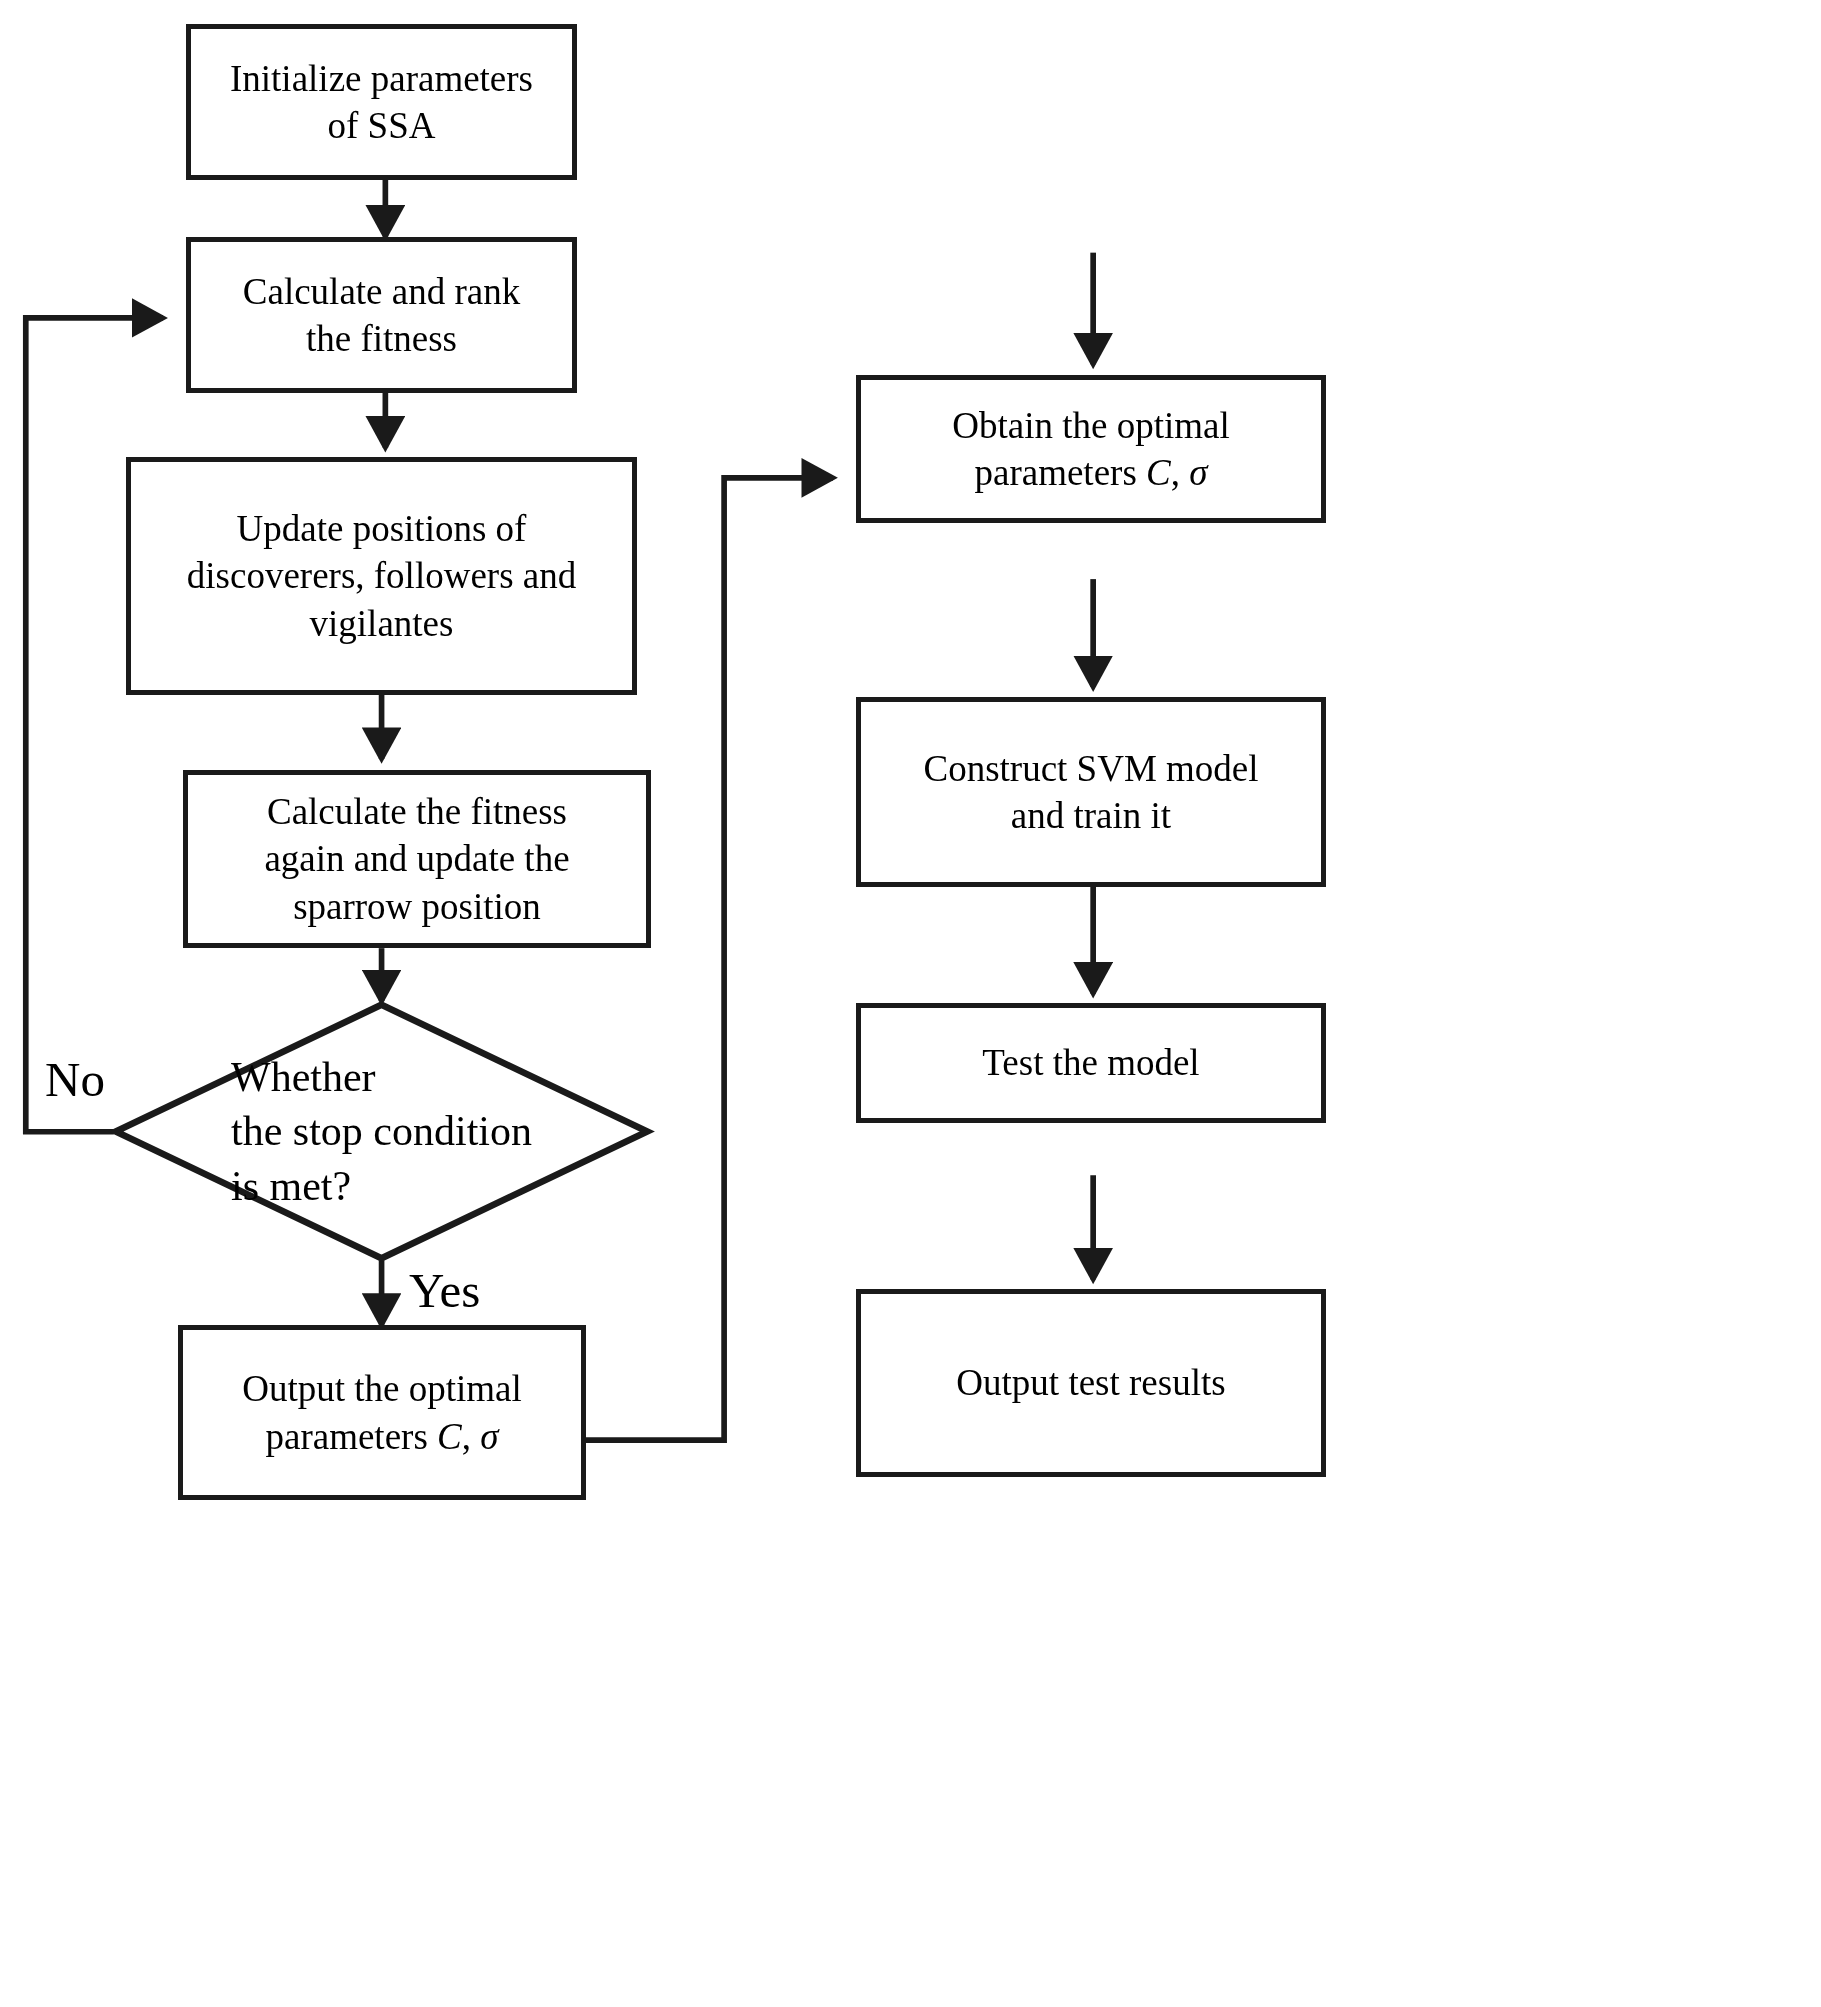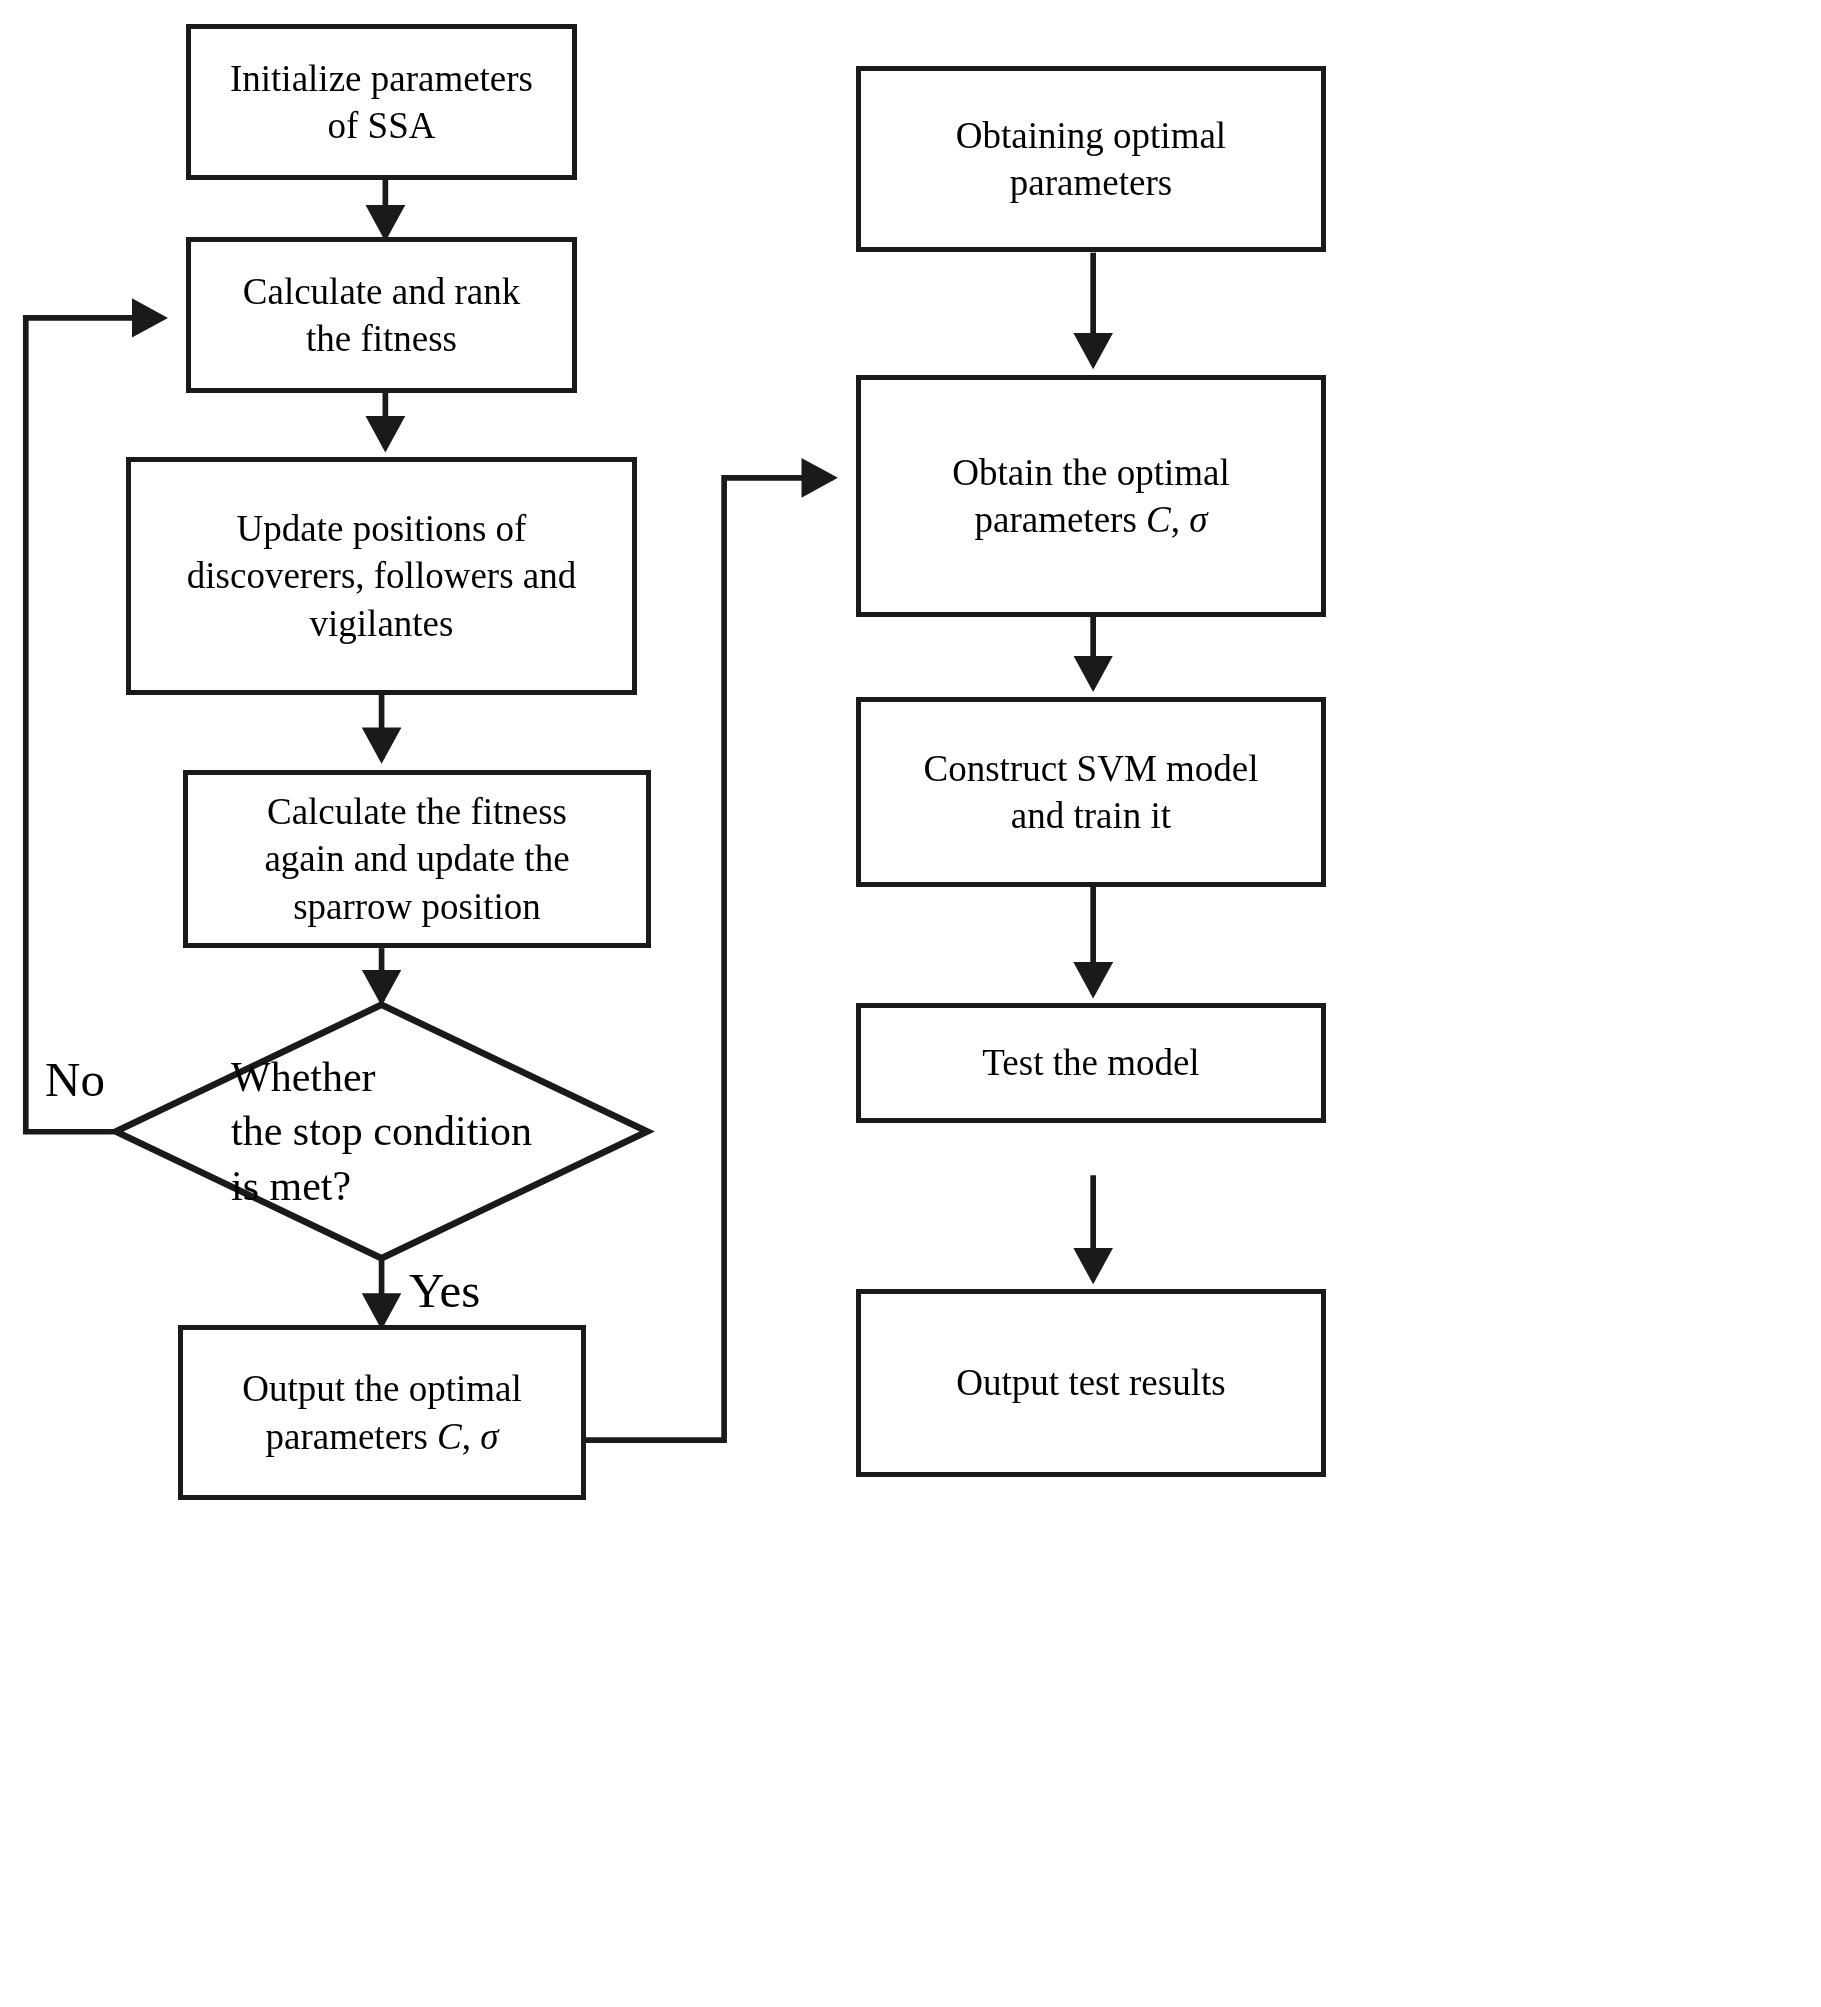--- a/index.html
+++ b/index.html
@@ -89,25 +89,22 @@
     <div class="diamond-label">Whether<br>the stop condition<br>is met?</div>
   </div>
 
   <div class="node" style="left:178px;top:1325px;width:408px;height:175px;">
     <span class="txt">
       <span>Output the optimal</span><br>
       <span>parameters </span><span class="mathit">C</span><span>, </span><span class="mathit">σ</span>
     </span>
   </div>
 
-  <div class="node" style="left:856px;top:66px;width:470px;height:186px;">
-    <span class="txt">Obtaining optimal<br>parameters</span>
-  </div>
 
-  <div class="node" style="left:856px;top:375px;width:470px;height:242px;">
+  <div class="node" style="left:856px;top:375px;width:470px;height:148px;">
     <span class="txt">
       <span>Obtain the optimal</span><br>
       <span>parameters </span><span class="mathit">C</span><span>, </span><span class="mathit">σ</span>
     </span>
   </div>
 
   <div class="node" style="left:856px;top:697px;width:470px;height:190px;">
     <span class="txt">Construct SVM model<br>and train it</span>
   </div>
 

